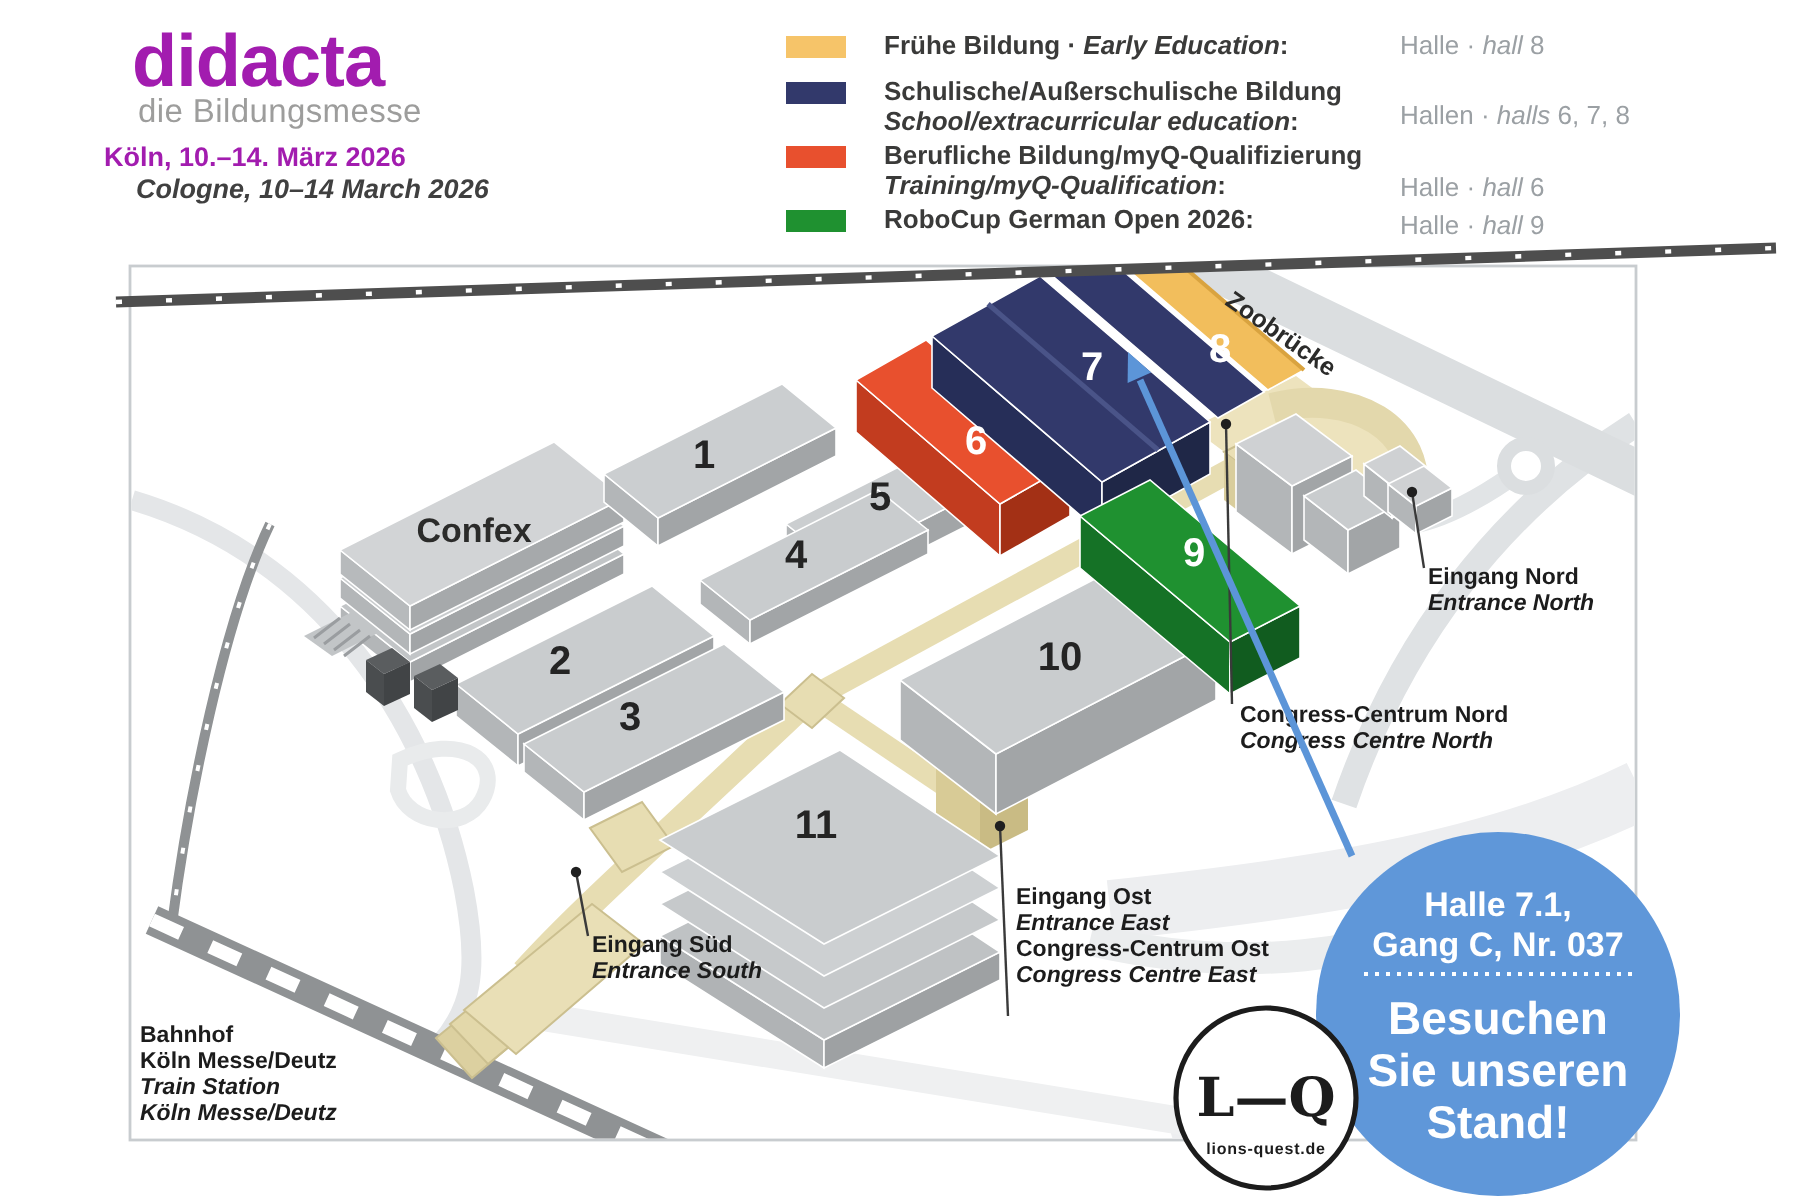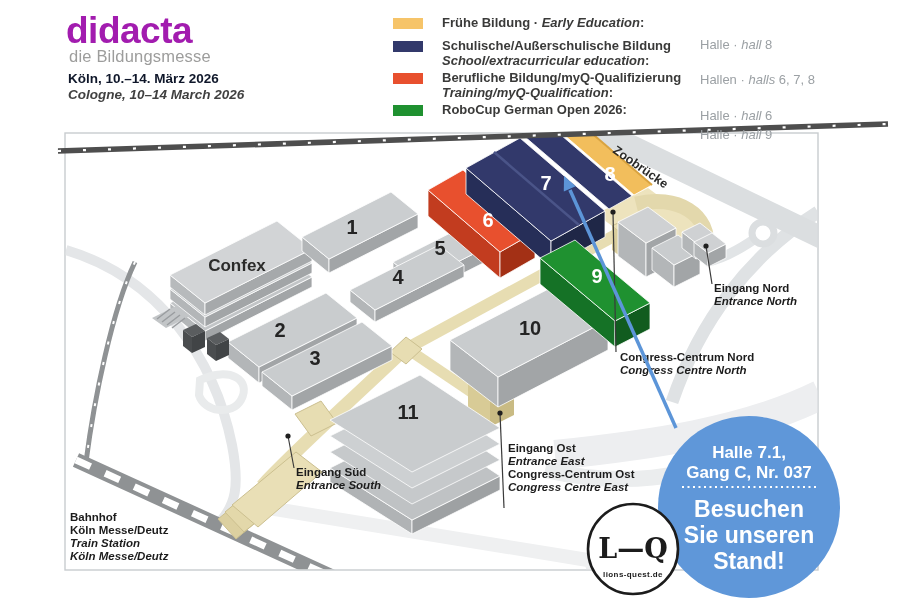--- a/index.html
+++ b/index.html
@@ -2,28 +2,28 @@
 <html><head>
 <meta charset="utf-8">
 <style>
   html,body{margin:0;padding:0;background:#fff;}
   #stage{position:relative;width:900px;height:600px;background:#fff;overflow:hidden;
          font-family:"Liberation Sans",sans-serif;}
   
   .abs{position:absolute;}
   .logo-title{left:66px;top:10px;font-size:37px;font-weight:700;letter-spacing:-.5px;color:#a21caf;}
   .logo-sub{left:69px;top:47px;font-size:16.5px;color:#9D9D9C;letter-spacing:.2px;}
-  .date-de{left:68px;top:71px;font-size:13.5px;font-weight:700;color:#0f172a;}
+  .date-de{left:52px;top:71px;font-size:13.5px;font-weight:700;color:#a21caf;}
   .date-en{left:68px;top:87px;font-size:13.5px;font-weight:700;font-style:italic;color:#404040;}
   .lg-item{position:absolute;left:393px;display:flex;align-items:flex-start;}
   .sw{display:inline-block;width:30px;height:11px;margin-top:3px;margin-right:9px;flex:0 0 30px;}
   .sw1{background:#F6C469}.sw2{background:#32396B}.sw3{background:#E8502E}.sw4{background:#1F9130}
   .lg-text{font-size:13px;font-weight:700;color:#3A3A39;line-height:15px;padding-left:10px;}
   .lg-text em{font-style:italic;}
-  .hall-ref{position:absolute;left:700px;font-size:13px;color:#9BA0A4;font-weight:500;margin-top:22px;}
+  .hall-ref{position:absolute;left:700px;font-size:13px;color:#9BA0A4;font-weight:500;}
   .hall-ref em{font-style:italic;}
   
   svg{position:absolute;left:0;top:0;}
   .mlabel{font-family:"Liberation Sans",sans-serif;font-size:11.5px;font-weight:700;fill:#1C1C1C;}
   .mlabel-i{font-style:italic;}
   .num-d{font-family:"Liberation Sans",sans-serif;font-size:20px;font-weight:700;fill:#242424;}
   .num-w{font-family:"Liberation Sans",sans-serif;font-size:20px;font-weight:700;fill:#ffffff;}
   .confex{font-family:"Liberation Sans",sans-serif;font-size:17px;font-weight:700;fill:#2B2B2A;}
   .zoob{font-family:"Liberation Sans",sans-serif;font-size:12.5px;font-weight:700;fill:#2B2B2A;}
   .badge-sm{font-family:"Liberation Sans",sans-serif;font-size:17px;font-weight:700;fill:#fff;}

